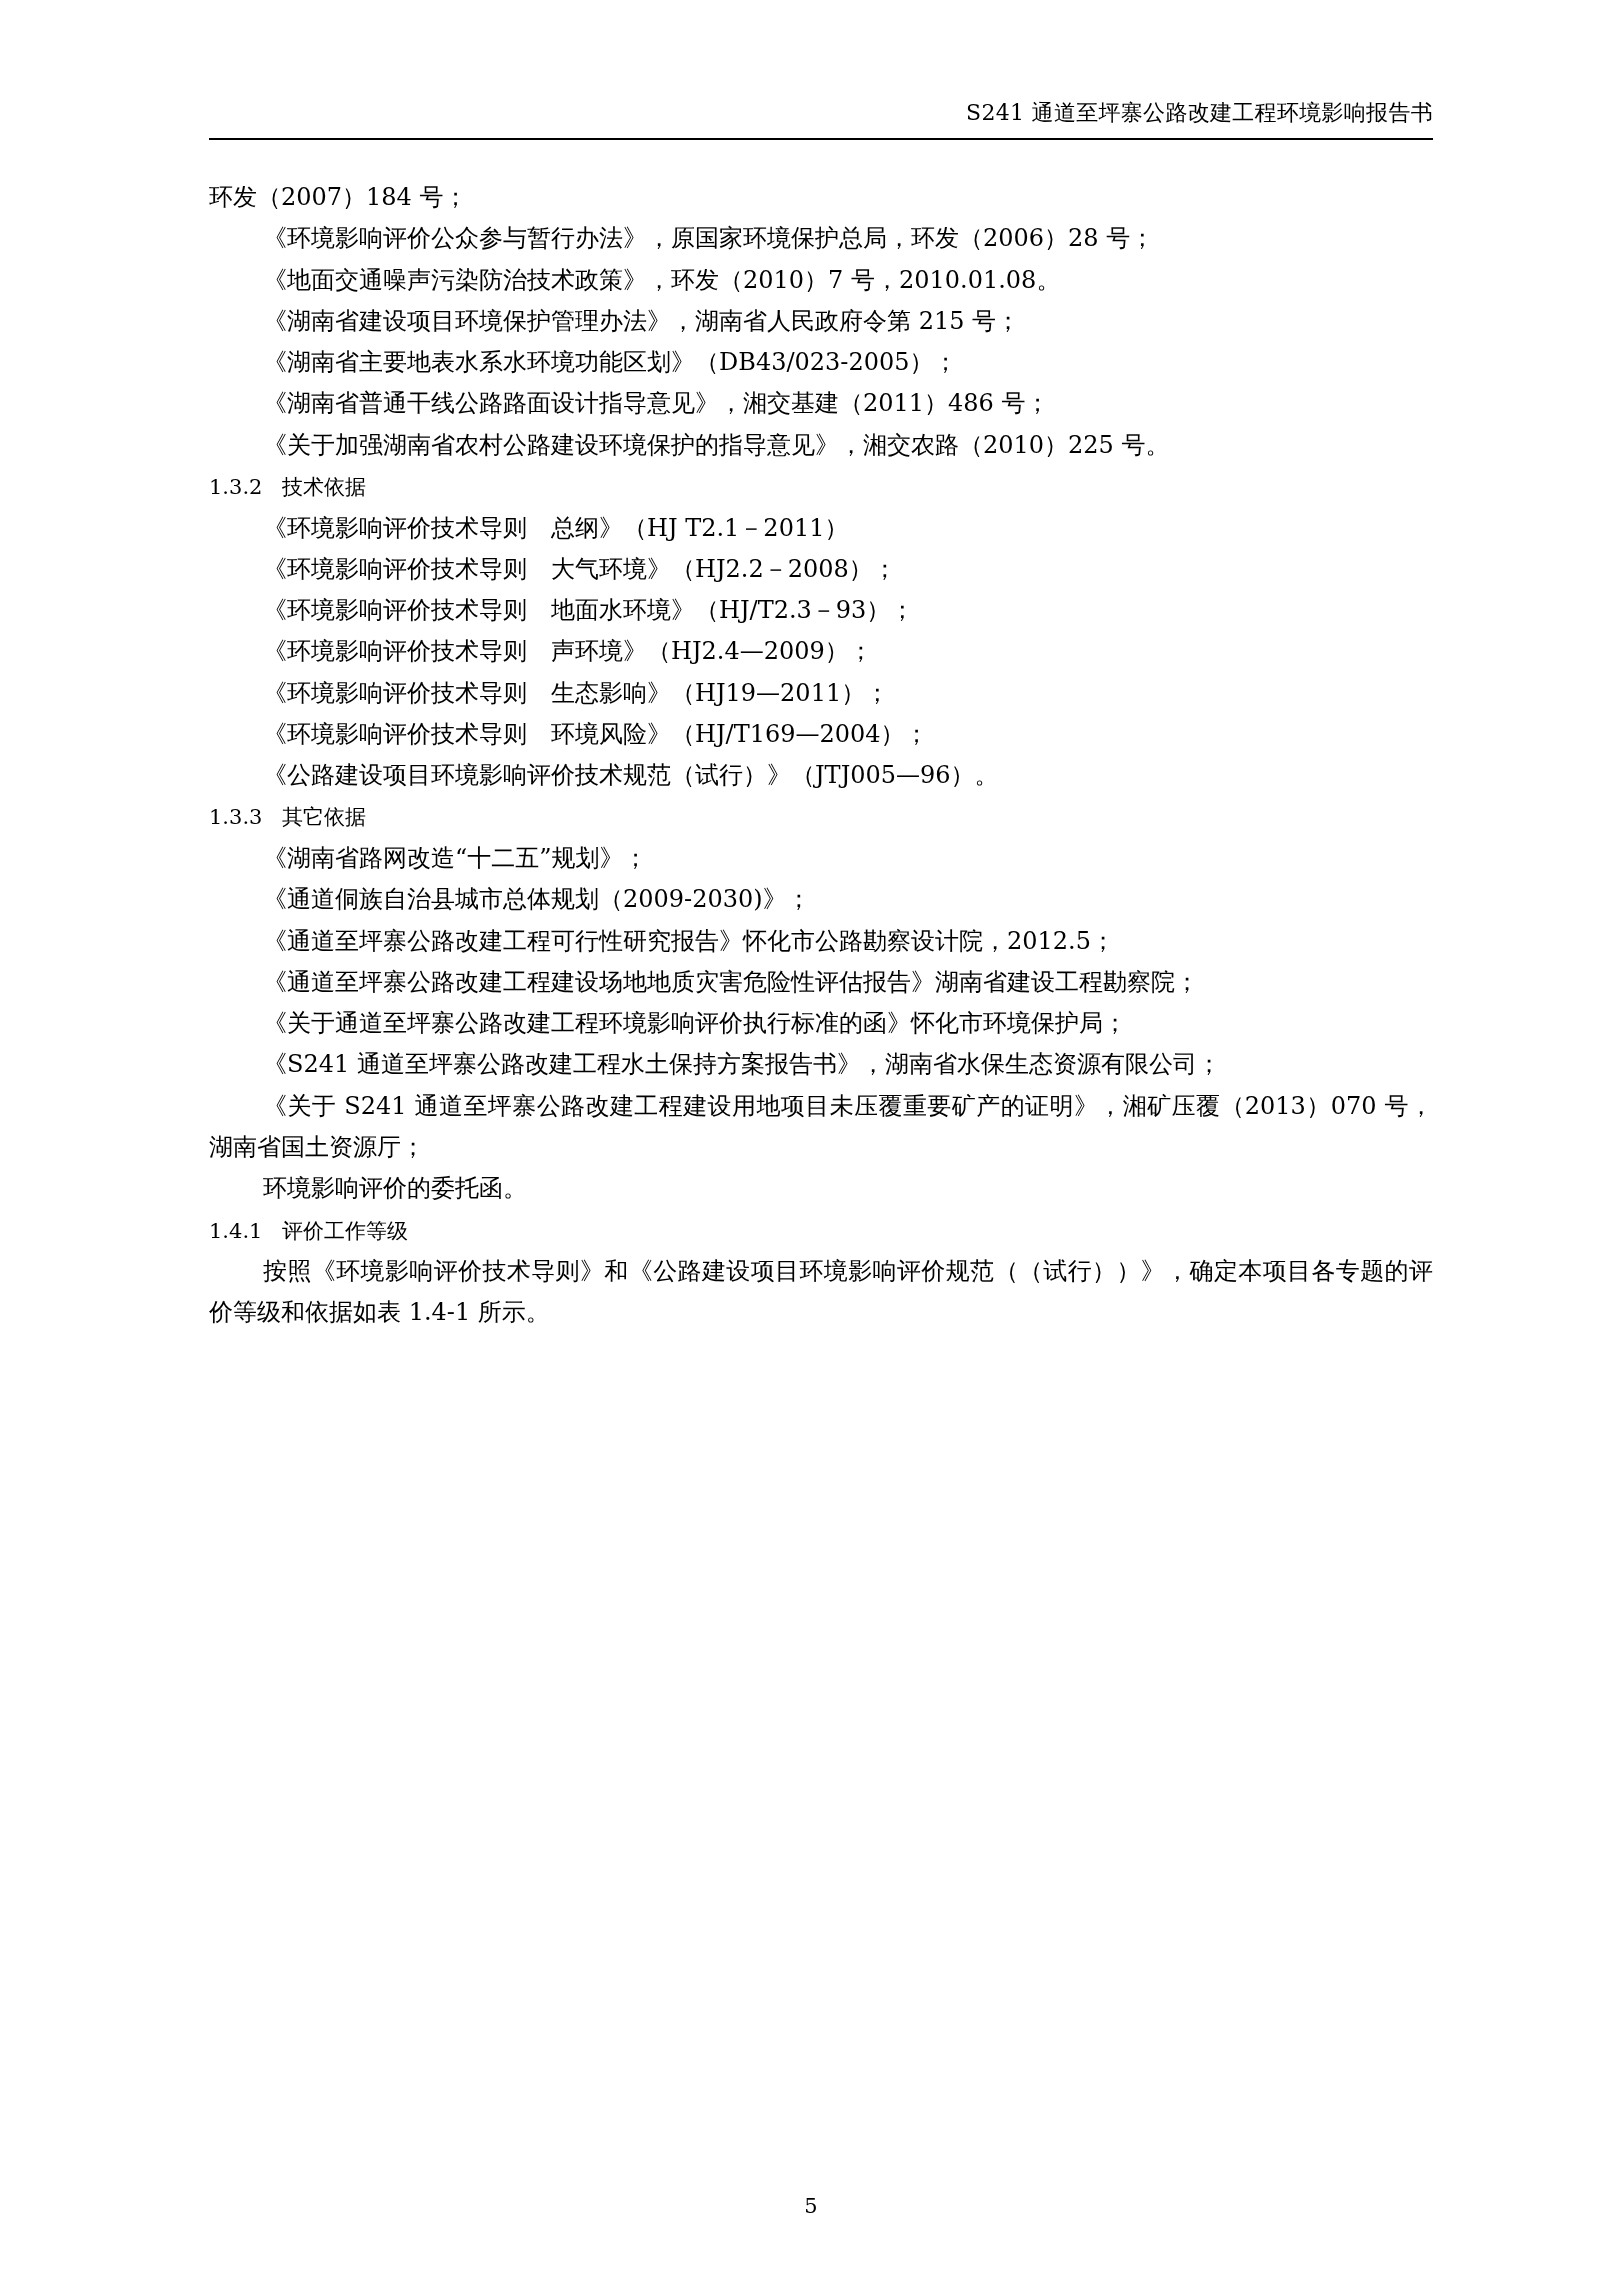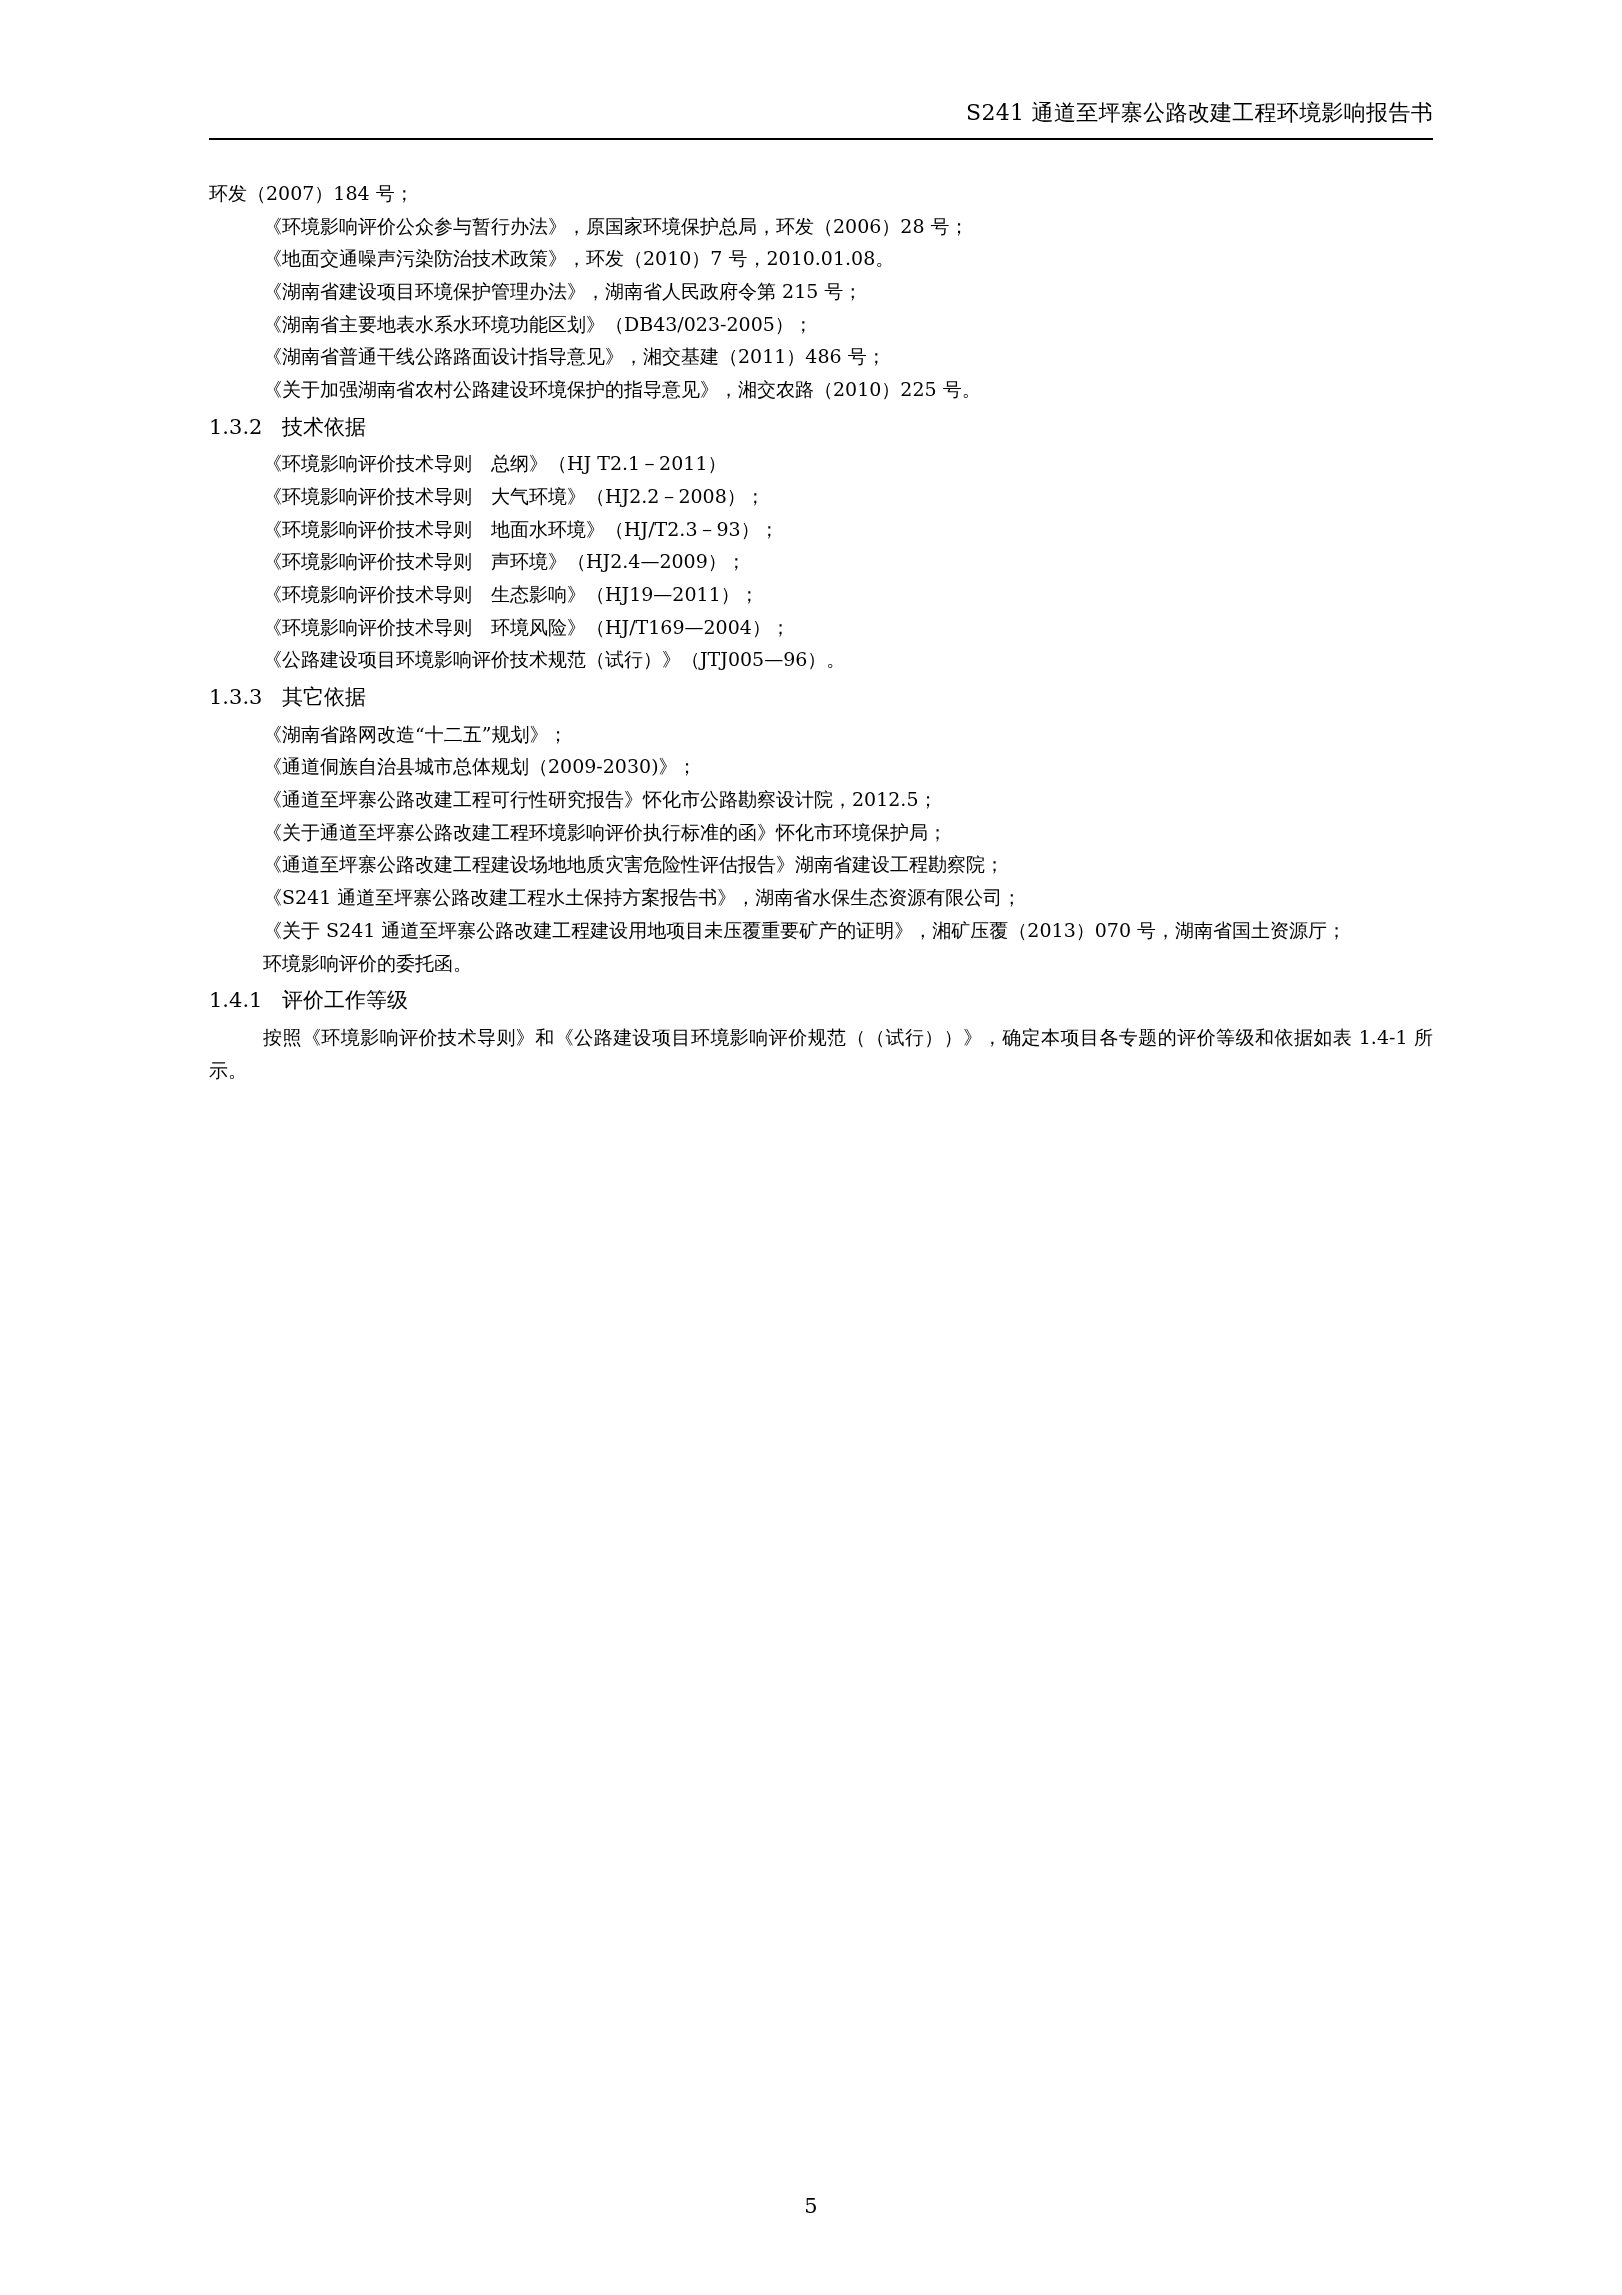--- a/index.html
+++ b/index.html
@@ -35,21 +35,21 @@
     padding-bottom: 9.2px;
     letter-spacing: 0.3px;
   }
   .header-rule {
     border-bottom: 2px solid #000;
     width: 100%;
     margin-bottom: 37px;
   }
   p {
     margin: 0;
-    font-size: 19px;
+    font-size: 24px;
     line-height: 1.72;
     text-align: justify;
     text-justify: inter-ideograph;
   }
   .indent1 {
     text-indent: 0;
     padding-left: 0;
   }
   .indent2 {
     padding-left: 54px;
@@ -123,22 +123,22 @@
     <p class="indent2">《环境影响评价技术导则　环境风险》（HJ/T169—2004）；</p>
     <p class="indent2">《公路建设项目环境影响评价技术规范（试行）》（JTJ005—96）。</p>
 
     <div class="heading">
       <span class="num">1.3.3</span><span>其它依据</span>
     </div>
 
     <p class="indent2">《湖南省路网改造“十二五”规划》；</p>
     <p class="indent2">《通道侗族自治县城市总体规划（2009-2030)》；</p>
     <p class="indent2">《通道至坪寨公路改建工程可行性研究报告》怀化市公路勘察设计院，2012.5；</p>
+    <p class="indent2">《通道至坪寨公路改建工程建设场地地质灾害危险性评估报告》湖南省建设工程勘察院；</p>
     <p class="indent2">《关于通道至坪寨公路改建工程环境影响评价执行标准的函》怀化市环境保护局；</p>
-    <p class="indent2">《通道至坪寨公路改建工程建设场地地质灾害危险性评估报告》湖南省建设工程勘察院；</p>
     <p class="indent2">《S241 通道至坪寨公路改建工程水土保持方案报告书》，湖南省水保生态资源有限公司；</p>
     <p class="hang">《关于 S241 通道至坪寨公路改建工程建设用地项目未压覆重要矿产的证明》，湘矿压覆（2013）070 号，湖南省国土资源厅；</p>
     <p class="indent2">环境影响评价的委托函。</p>
 
 
     <div class="heading">
       <span class="num">1.4.1</span><span>评价工作等级</span>
     </div>
 
     <p class="hang">按照《环境影响评价技术导则》和《公路建设项目环境影响评价规范（（试行））》，确定本项目各专题的评价等级和依据如表 1.4-1 所示。</p>

